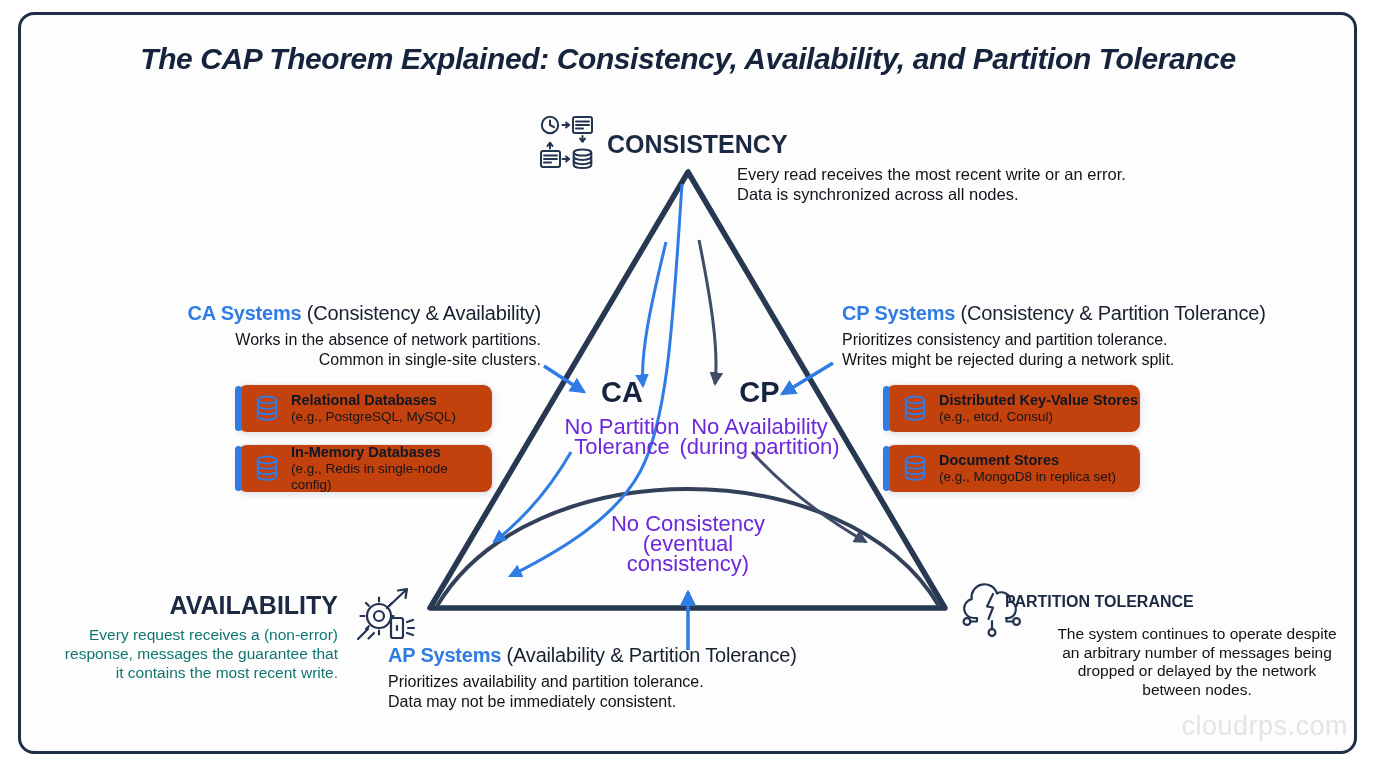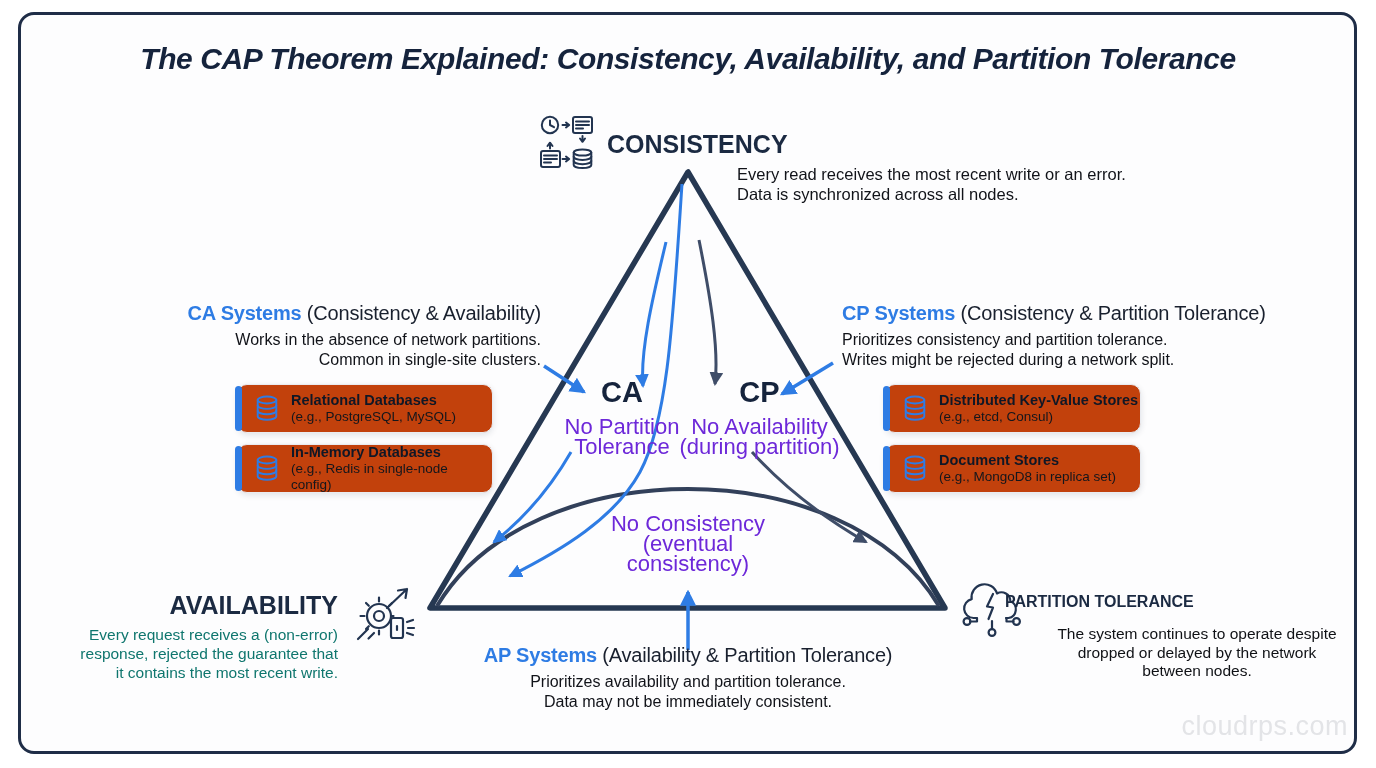--- a/index.html
+++ b/index.html
@@ -31,21 +31,21 @@
   .partition-title{left:1005px;top:593px;font-size:16px;}
   .partition-desc{left:1042px;top:625px;width:310px;font-size:15.5px;line-height:18.5px;color:#0f1115;text-align:center;}
 
   
   .sys-name{color:#2e7ce4;font-weight:700;}
   .sys-qual{color:#19202e;font-weight:500;}
   .sys-header{font-size:20px;letter-spacing:-0.2px;}
   .sys-desc{margin-top:5px;font-size:16px;line-height:19.5px;color:#111319;}
   .ca-block{left:140px;top:302px;width:401px;text-align:right;}
   .cp-block{left:842px;top:302px;width:430px;text-align:left;}
-  .ap-block{left:388px;top:644px;width:600px;text-align:center;}
+  .ap-block{left:388px;top:644px;width:600px;}
 
   
   .card{
     width:256px;height:49px;background:#c2410c;
     border:1px solid #e9ebf0;border-radius:10px;
     box-shadow:0 2px 6px rgba(20,30,60,0.12);
     display:flex;align-items:center;padding-left:17px;box-sizing:border-box;
   }
   .card-accent{
     position:absolute;left:-3px;top:1px;height:calc(100% - 2px);width:7px;
@@ -217,21 +217,21 @@
   <div class="region-note">
     <div>No Consistency</div>
     <div>(eventual consistency)</div>
   </div>
 </div>
 
 <div class="abs layer availability-block">
   <div class="vertex-title">AVAILABILITY</div>
   <div class="v-desc">
     <div>Every request receives a (non-error)</div>
-    <div>response, rejected the guarantee that</div>
+    <div>response, messages the guarantee that</div>
     <div>it contains the most recent write.</div>
   </div>
 </div>
 <span class="abs layer" style="left:353px;top:580px;">
   <svg width="66" height="66" viewBox="0 0 66 66" fill="none" stroke="#223450" stroke-width="2.2" stroke-linecap="round" stroke-linejoin="round">
     <circle cx="26" cy="36" r="12"></circle>
     <circle cx="26" cy="36" r="5"></circle>
     <path d="M26 21.5 v-4 M26 50.5 v4 M11.5 36 h-4 M36.2 25.8 l2.8 -2.8 M15.8 46.2 l-2.8 2.8 M15.8 25.8 l-2.8 -2.8 M40.5 36 h-2.5"></path>
     <path d="M34 28 L54 9 M54 9 L45 10.5 M54 9 L52.5 18"></path>
     <path d="M15 49 L5 59 M21 53 L15.5 58.5"></path>
@@ -249,20 +249,21 @@
     <circle cx="7" cy="44.5" r="3.4"></circle>
     <path d="M32 44 v8"></path>
     <circle cx="32" cy="55.5" r="3.4"></circle>
     <path d="M46.5 41 v3.5 h7"></path>
     <circle cx="56.5" cy="44.5" r="3.4"></circle>
   </svg>
 </span>
 <div class="abs layer vertex-title partition-title">PARTITION TOLERANCE</div>
 <div class="abs layer partition-desc">
   <div>The system continues to operate despite</div>
+  <div>an arbitrary number of messages being</div>
   <div>dropped or delayed by the network</div>
   <div>between nodes.</div>
 </div>
 
 <div class="abs layer ap-block">
   <div class="sys-header"><span class="sys-name">AP Systems</span><span class="sys-qual"> (Availability &amp; Partition Tolerance)</span></div>
   <div class="sys-desc">
     <div>Prioritizes availability and partition tolerance.</div>
     <div>Data may not be immediately consistent.</div>
   </div>

